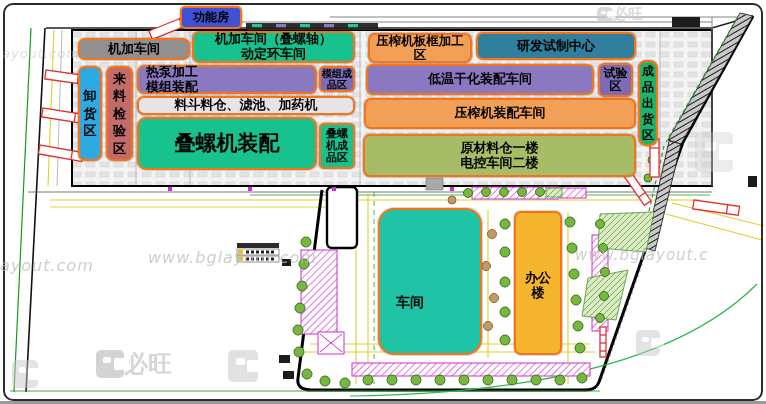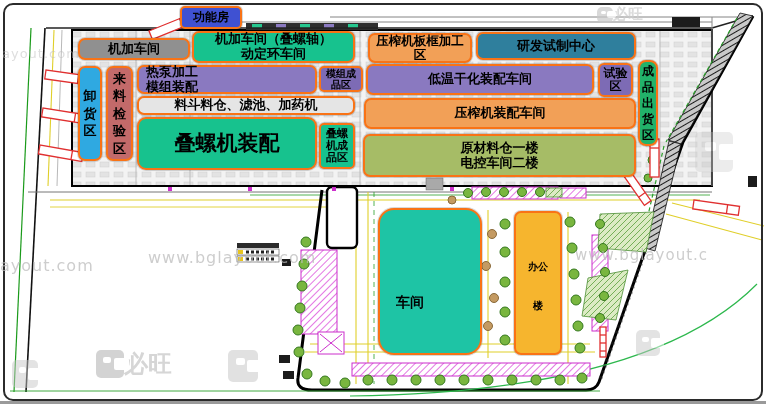--- a/index.html
+++ b/index.html
@@ -15,21 +15,21 @@
         font-weight:bold;color:#000;line-height:1.12;white-space:pre-line;
         border-radius:7px;box-shadow:0 0 0 1px rgba(0,0,0,.15);}
   .zone--left{justify-content:flex-start;text-align:left;padding-left:7px;}
   .zone--v{word-break:break-all;line-height:1.35;}
   .zone--workshop{align-items:flex-end;justify-content:flex-start;
         padding:0 16px 42px 16px;border-radius:16px;}
   .zone--office{flex-direction:column;justify-content:space-between;
         padding:48px 0 42px 0;}
   
   .wm{position:absolute;z-index:30;color:#bdbdbd;pointer-events:none;white-space:nowrap;}
-  .wm-url{font-size:15px;letter-spacing:1px;opacity:.75;}
+  .wm-url{font-size:15px;letter-spacing:1px;opacity:.75;font-style:italic;}
   .bw{display:flex;align-items:center;gap:0;font-weight:bold;color:#cccccc;}
   .mark{position:relative;background:#c9c9c9;border-radius:5px;}
   .mark:before{content:"";position:absolute;right:-18%;top:30%;width:55%;height:40%;
         background:#fff;border-radius:2px;}
   .mark:after{content:"";position:absolute;left:25%;top:25%;width:30%;height:22%;
         background:#fff;border-radius:2px;}
 </style>
 </head>
 <body>
 
@@ -253,21 +253,21 @@
   <div class="zone" style="left: 180px; top: 6px; width: 62px; height: 23px; font-size: 12px; border-radius: 5px; color: rgb(0, 0, 0); background: rgb(63, 81, 210);">功能房</div>
 
   <div class="zone" style="left: 78px; top: 38px; width: 112px; height: 22px; font-size: 13px; background: rgb(144, 144, 144);">机加车间</div>
 
   <div class="zone" style="left: 192px; top: 31px; width: 163px; height: 32px; font-size: 13px; background: rgb(23, 194, 142);">机加车间（叠螺轴）
 动定环车间</div>
 
   <div class="zone zone--left" style="left: 137px; top: 65px; width: 180px; height: 29px; font-size: 13px; background: rgb(138, 121, 192);">热泵加工
 模组装配</div>
 
-  <div class="zone" style="left: 319px; top: 66px; width: 44px; height: 26px; font-size: 10px; border-radius: 5px; background: rgb(125, 107, 181);">模组成
+  <div class="zone" style="left: 319px; top: 66px; width: 36px; height: 26px; font-size: 10px; border-radius: 5px; background: rgb(125, 107, 181);">模组成
 品区</div>
 
   <div class="zone" style="left: 137px; top: 96px; width: 218px; height: 19px; font-size: 13px; background: #e5e5e5;">料斗料仓、滤池、加药机</div>
 
   <div class="zone" style="left: 137px; top: 117px; width: 180px; height: 53px; font-size: 21px; border-radius: 9px; background: rgb(23, 194, 142);">叠螺机装配</div>
 
   <div class="zone" style="left: 319px; top: 123px; width: 36px; height: 46px; font-size: 11px; border-radius: 5px; background: rgb(23, 194, 142);">叠螺
 机成
 品区</div>
 
@@ -287,21 +287,21 @@
 
   <div class="zone" style="left: 364px; top: 98px; width: 272px; height: 31px; font-size: 13px; background: rgb(242, 160, 87);">压榨机装配车间</div>
 
   <div class="zone" style="left: 363px; top: 134px; width: 273px; height: 43px; font-size: 13px; background: rgb(166, 188, 102);">原材料仓一楼
 电控车间二楼</div>
 
   <div class="zone zone--v" style="left: 638px; top: 20px; width: 20px; height: 86px; font-size: 12px; border-radius: 8px; background: rgb(34, 178, 106); margin-top: 40px;">成品出货区</div>
 
   <div class="zone zone--workshop" style="left: 378px; top: 208px; width: 104px; height: 147px; font-size: 14px; background: rgb(30, 196, 165);">车间</div>
 
-  <div class="zone zone--office" style="left: 514px; top: 211px; width: 48px; height: 144px; font-size: 10px; background: rgb(246, 181, 46);">
+  <div class="zone zone--office" style="left: 514px; top: 211px; width: 48px; height: 144px; font-size: 13px; background: rgb(246, 181, 46); justify-content: center;">
     <span>办公</span>
     <span>楼</span>
   </div>
 
   <div class="wm wm-url" style="left:148px;top:248px;font-size:16px">www.bglayout.com</div>
   <div class="wm wm-url" style="left:0px;top:256px;font-size:16px">ayout.com</div>
   <div class="wm wm-url" style="left:2px;top:46px;font-size:13px;opacity:.5">ayout.com</div>
   <div class="wm wm-url" style="left:575px;top:246px;font-size:15px">www.bglayout.c</div>
 
   <div class="wm bw" style="left:96px;top:348px;opacity:.8">

